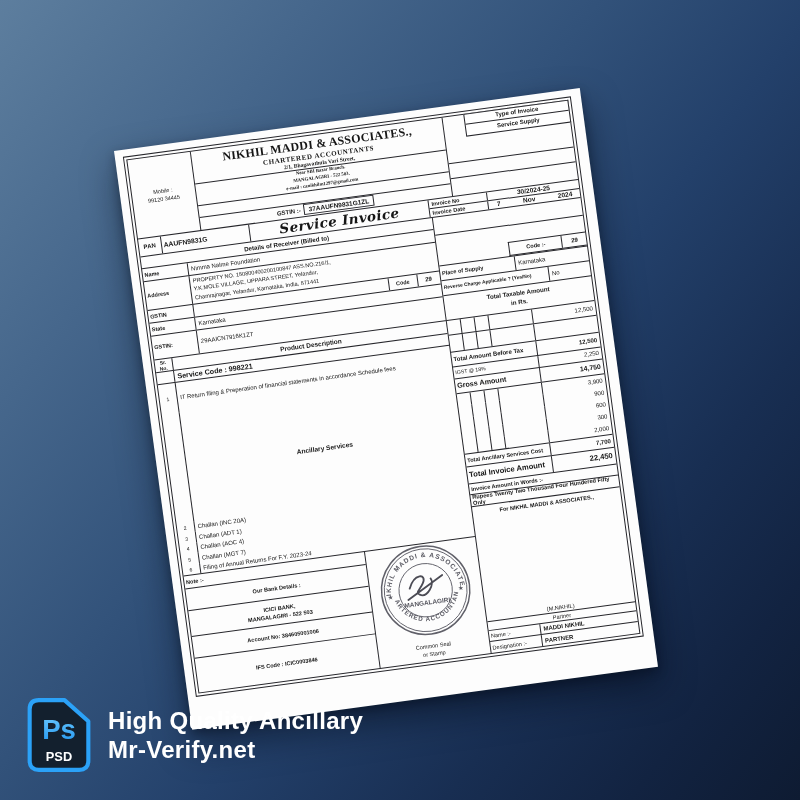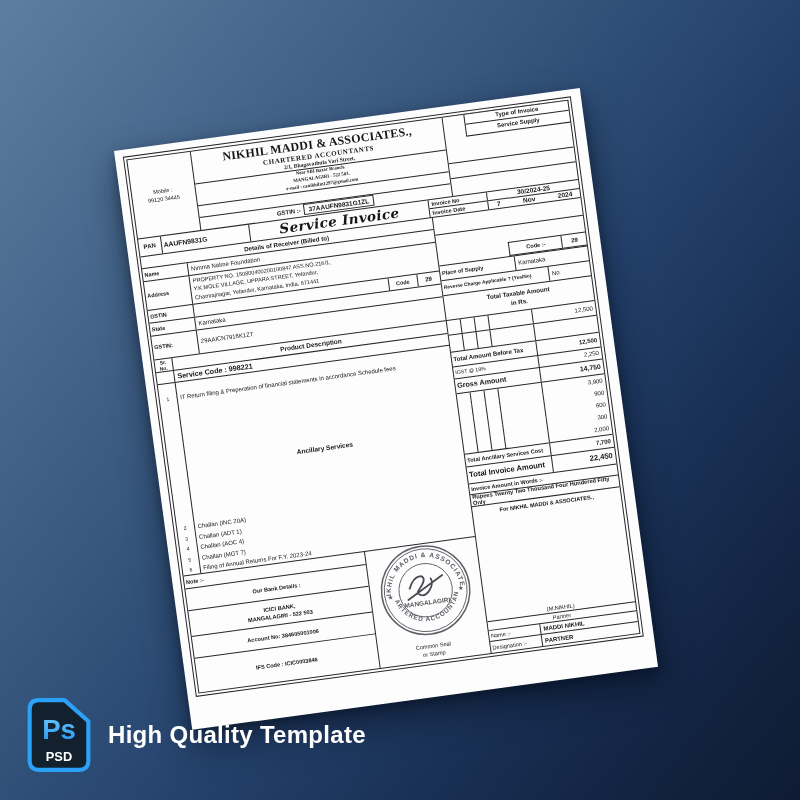--- a/index.html
+++ b/index.html
@@ -413,15 +413,16 @@
     <defs>
       <linearGradient id="psg" x1="0" y1="0" x2="0" y2="1">
         <stop offset="0" stop-color="#6cc9ff"></stop>
         <stop offset="1" stop-color="#2196f0"></stop>
       </linearGradient>
     </defs>
     <text x="36" y="46" text-anchor="middle" font-family="Liberation Sans,sans-serif" font-weight="bold" font-size="30" fill="url(#psg)">Ps</text>
     <text x="36" y="70" text-anchor="middle" font-family="Liberation Sans,sans-serif" font-weight="bold" font-size="14" fill="#ffffff">PSD</text>
   </svg>
   <div class="wm-text">
-    <div class="wm-title">High Quality Template</div>
+    <div class="wm-title">High Quality Ancillary</div>
+    <div class="wm-site">Mr-Verify.net</div>
   </div>
 </div>
 
 </body></html>

